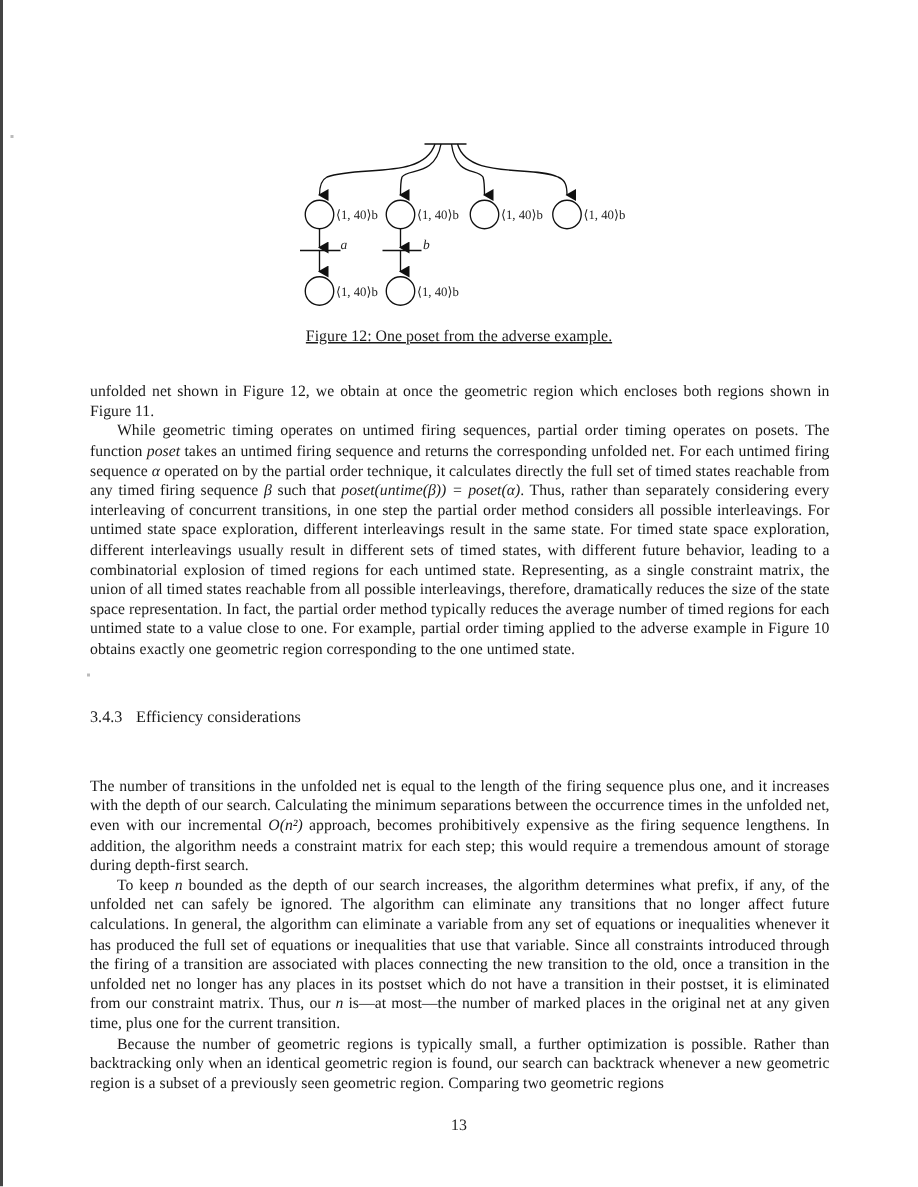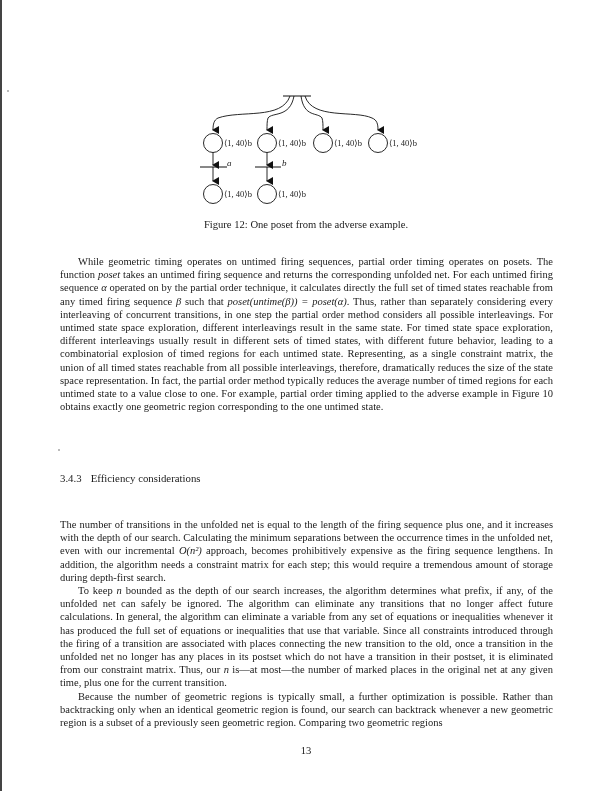--- a/index.html
+++ b/index.html
@@ -4,21 +4,21 @@
 <style>
   html, body { margin: 0; padding: 0; background: #fff; }
   body { width: 612px; height: 791px; position: relative; overflow: hidden;
          font-family: "Liberation Serif", "DejaVu Serif", serif; color: #1a1a1a; }
   .edge { position: absolute; left: 0; top: 0; width: 2px; height: 791px; background: #444; }
   .speck { position: absolute; width: 2px; height: 2px; background: #bbb; }
   #figure { position: absolute; left: 0; top: 0; width: 612px; height: 215px; }
   #figure svg { position: absolute; left: 0; top: 0; }
   .plabel { font-family: "Liberation Serif", "DejaVu Serif", serif; font-size: 8.5px; fill: #222; }
   .tlabel { font-family: "Liberation Serif", "DejaVu Serif", serif; font-size: 9px; font-style: italic; fill: #222; }
-  .caption { position: absolute; left: 0; width: 612px; top: 219px; text-align: center; font-size: 10.6px; }
+  .caption { position: absolute; left: 0; width: 612px; top: 219px; text-align: center; font-size: 10.6px; text-decoration: underline; }
   .text { position: absolute; left: 60px; width: 493px; font-size: 10.5px; line-height: 13.2px;
           text-align: justify; }
   .text p { margin: 0; }
   .indent { text-indent: 18px; }
   .heading { position: absolute; left: 60px; top: 472px; font-size: 10.8px; font-weight: normal; }
   .heading .num { display: inline-block; width: 28px; }
   .pagenum { position: absolute; left: 0; width: 612px; top: 745px; text-align: center; font-size: 10.6px; }
   i, .it { font-style: italic; }
 </style>
 </head>
@@ -77,20 +77,21 @@
     <g>
       <circle cx="267" cy="194" r="9.5" fill="#fff" stroke="#111" stroke-width="0.9"></circle>
       <text class="plabel" x="278" y="197">⟨1, 40⟩b</text>
     </g>
   </svg>
 </div>
 
 <div class="caption">Figure 12: One poset from the adverse example.</div>
 
 <div class="text" style="top:255px;">
+  <p>unfolded net shown in Figure 12, we obtain at once the geometric region which encloses both regions shown in Figure 11.</p>
   <p class="indent"><span>While geometric timing operates on untimed firing sequences, partial order timing operates on posets. The function </span><i>poset</i><span> takes an untimed firing sequence and returns the corresponding unfolded net. For each untimed firing sequence </span><i>α</i><span> operated on by the partial order technique, it calculates directly the full set of timed states reachable from any timed firing sequence </span><i>β</i><span> such that </span><i>poset(untime(β)) = poset(α)</i><span>. Thus, rather than separately considering every interleaving of concurrent transitions, in one step the partial order method considers all possible interleavings. For untimed state space exploration, different interleavings result in the same state. For timed state space exploration, different interleavings usually result in different sets of timed states, with different future behavior, leading to a combinatorial explosion of timed regions for each untimed state. Representing, as a single constraint matrix, the union of all timed states reachable from all possible interleavings, therefore, dramatically reduces the size of the state space representation. In fact, the partial order method typically reduces the average number of timed regions for each untimed state to a value close to one. For example, partial order timing applied to the adverse example in Figure 10 obtains exactly one geometric region corresponding to the one untimed state.</span></p>
 </div>
 
 <div class="heading"><span class="num">3.4.3</span> <span>Efficiency considerations</span></div>
 
 <div class="text" style="top:518px;">
   <p><span>The number of transitions in the unfolded net is equal to the length of the firing sequence plus one, and it increases with the depth of our search. Calculating the minimum separations between the occurrence times in the unfolded net, even with our incremental </span><i>O(n²)</i><span> approach, becomes prohibitively expensive as the firing sequence lengthens. In addition, the algorithm needs a constraint matrix for each step; this would require a tremendous amount of storage during depth-first search.</span></p>
   <p class="indent"><span>To keep </span><i>n</i><span> bounded as the depth of our search increases, the algorithm determines what prefix, if any, of the unfolded net can safely be ignored. The algorithm can eliminate any transitions that no longer affect future calculations. In general, the algorithm can eliminate a variable from any set of equations or inequalities whenever it has produced the full set of equations or inequalities that use that variable. Since all constraints introduced through the firing of a transition are associated with places connecting the new transition to the old, once a transition in the unfolded net no longer has any places in its postset which do not have a transition in their postset, it is eliminated from our constraint matrix. Thus, our </span><i>n</i><span> is—at most—the number of marked places in the original net at any given time, plus one for the current transition.</span></p>
   <p class="indent">Because the number of geometric regions is typically small, a further optimization is possible. Rather than backtracking only when an identical geometric region is found, our search can backtrack whenever a new geometric region is a subset of a previously seen geometric region. Comparing two geometric regions</p>
 </div>

